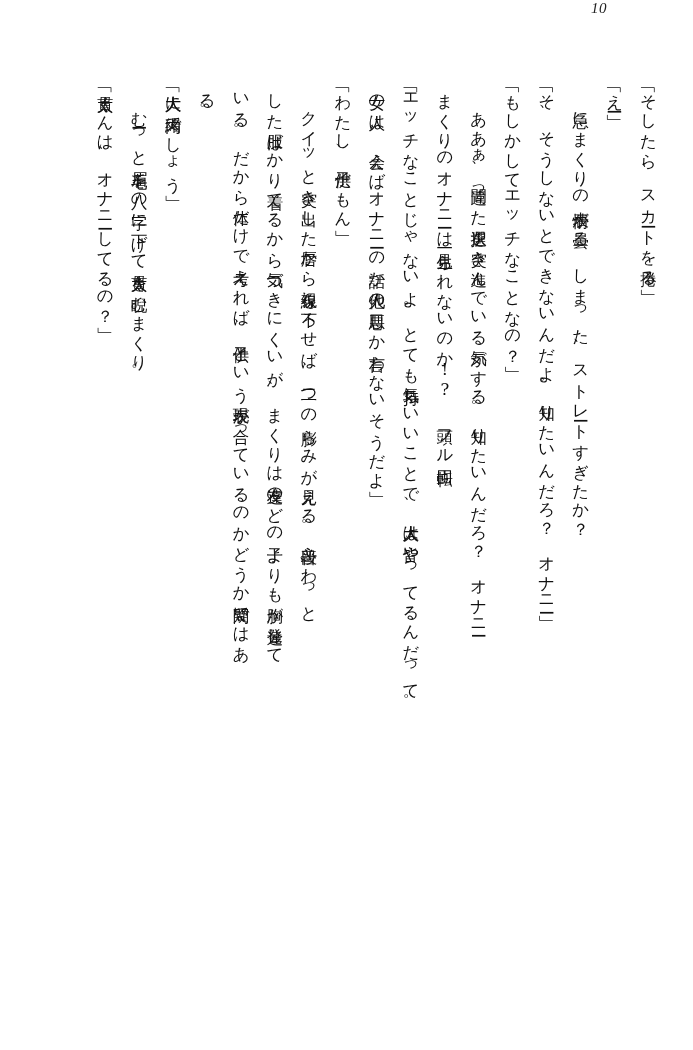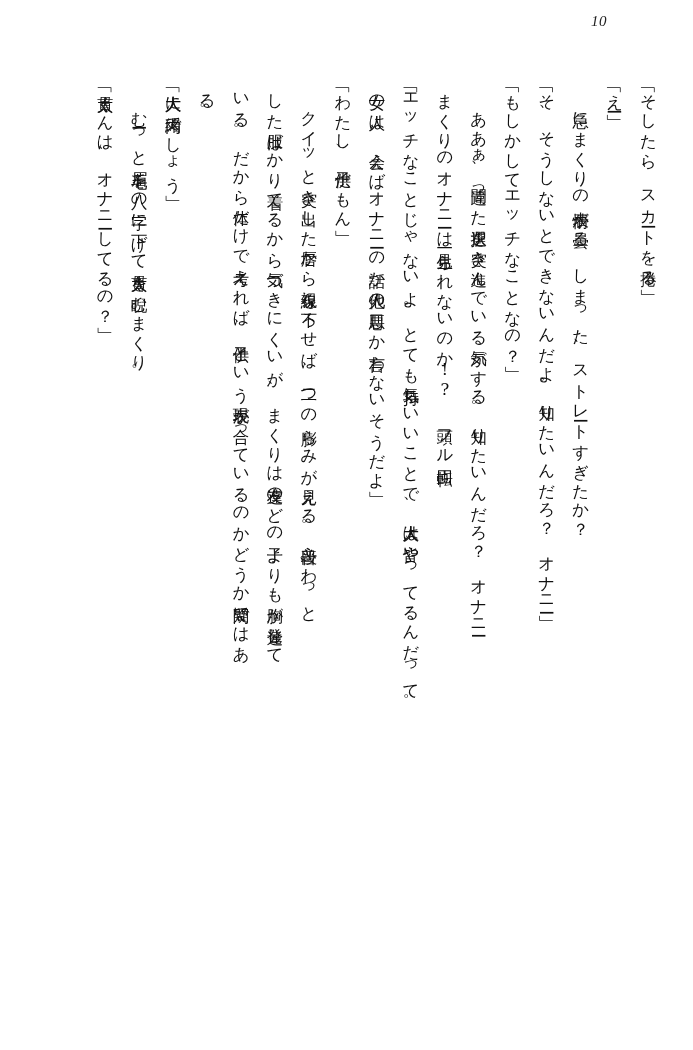--- a/index.html
+++ b/index.html
@@ -16,21 +16,21 @@
     position: relative;
   }
   .page {
     position: relative;
     width: 693px;
     height: 1050px;
     box-sizing: border-box;
   }
   .page-number {
     position: absolute;
-    top: 13px;
+    top: 0;
     right: 86px;
     font-family: "Liberation Serif", "DejaVu Serif", serif;
     font-style: italic;
     font-size: 15px;
     color: #222;
     letter-spacing: 0.5px;
   }
   .body-text {
     position: absolute;
     top: 82px;

